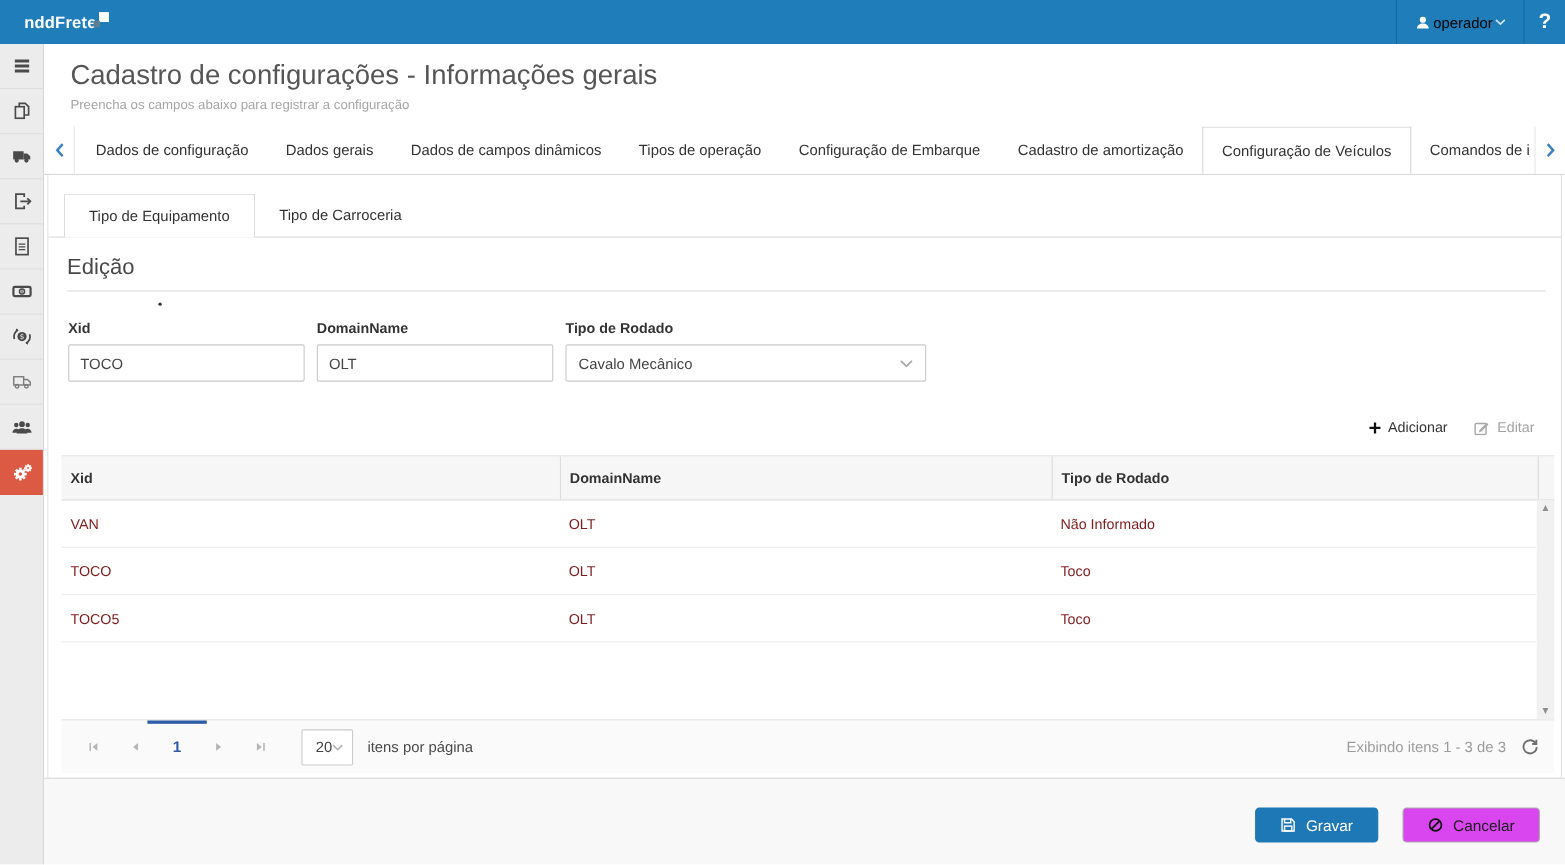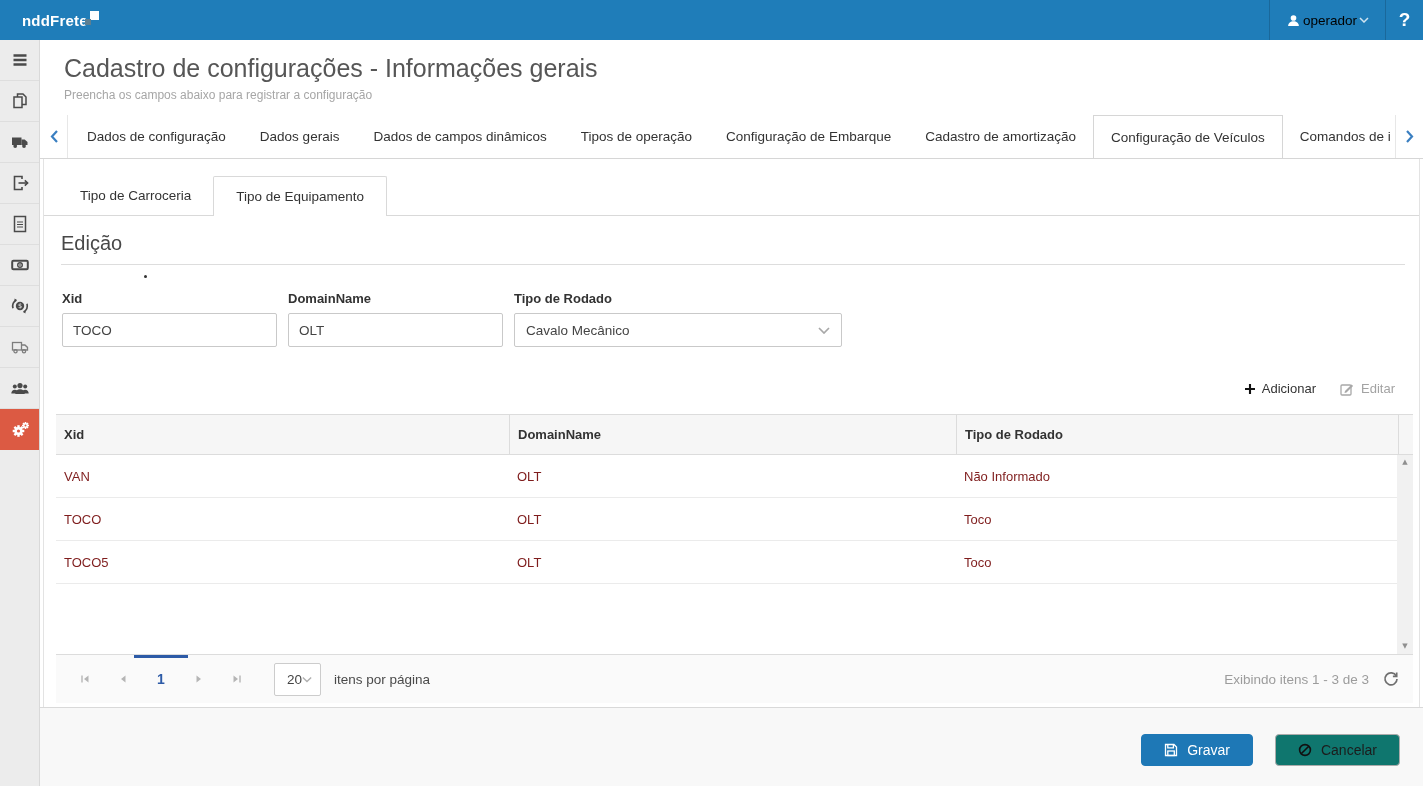--- a/index.html
+++ b/index.html
@@ -124,21 +124,21 @@
     color: #9c9c9c; padding-right: 14px; }
   .refresh-btn { cursor: pointer; }
 
   
   .footer { height: 79px; background: #f8f8f8; border-top: 1px solid #d9d9d9;
     display: flex; align-items: center; justify-content: flex-end; gap: 22px;
     padding: 6px 23px 0 23px; }
   .btn { height: 32px; padding: 0 22px; display: flex; align-items: center; gap: 9px;
     font-size: 14px; border-radius: 4px; cursor: pointer; font-family: inherit; }
   .btn-save { background: #1e78b6; color: #fff; border: 1px solid #1e78b6; }
-  .btn-cancel { background: #0f766e; color: #1c1c1c; border: 1px solid #ababab; }
+  .btn-cancel { background: #d946ef; color: #1c1c1c; border: 1px solid #ababab; }
 </style>
 </head>
 <body>
 
 <header class="topbar">
   <div class="brand">
     <span>nddFrete</span>
     <span class="brand-mark"></span>
   </div>
   <div class="topbar-right">
@@ -276,22 +276,22 @@
     <span class="tab-scroll right">
       <svg width="8" height="13" viewBox="0 0 8 13">
         <polyline points="1,1 6,6.5 1,12" fill="none" stroke="#3a7fc1" stroke-width="2.2"></polyline>
       </svg>
     </span>
   </div>
 
   <div class="tab-panel">
 
     <div class="subtabs">
+      <div class="subtab active">Tipo de Equipamento</div>
       <div class="subtab">Tipo de Carroceria</div>
-      <div class="subtab active">Tipo de Equipamento</div>
     </div>
 
     <div class="section-head">Edição</div>
 
     <div class="stray-dot"></div>
 
     <div class="form-row">
       <div class="field">
         <label class="field-label">Xid</label>
         <input class="text-input" type="text" value="TOCO" style="">

